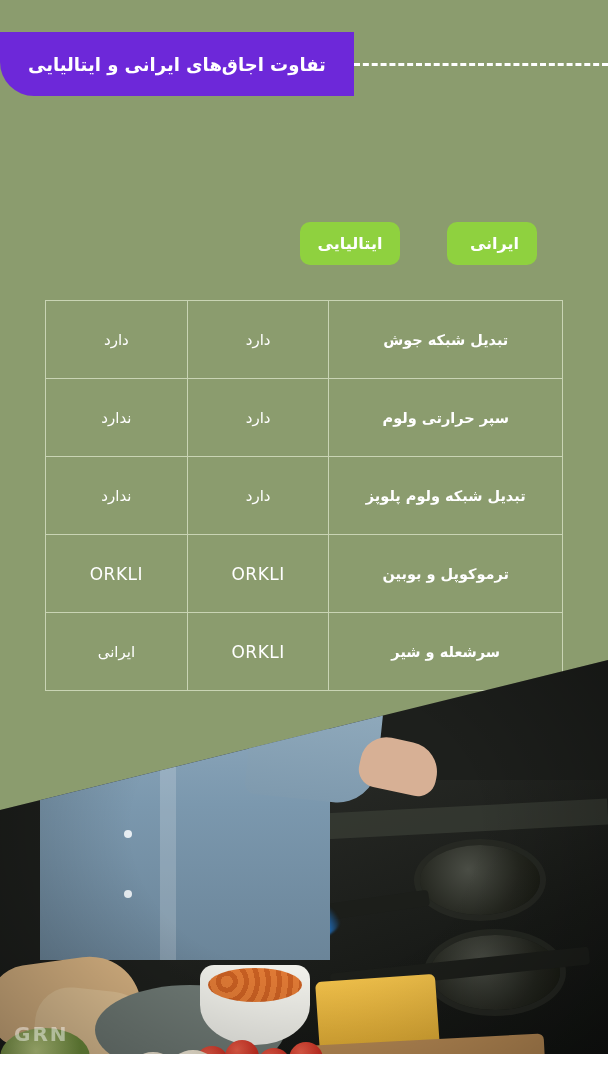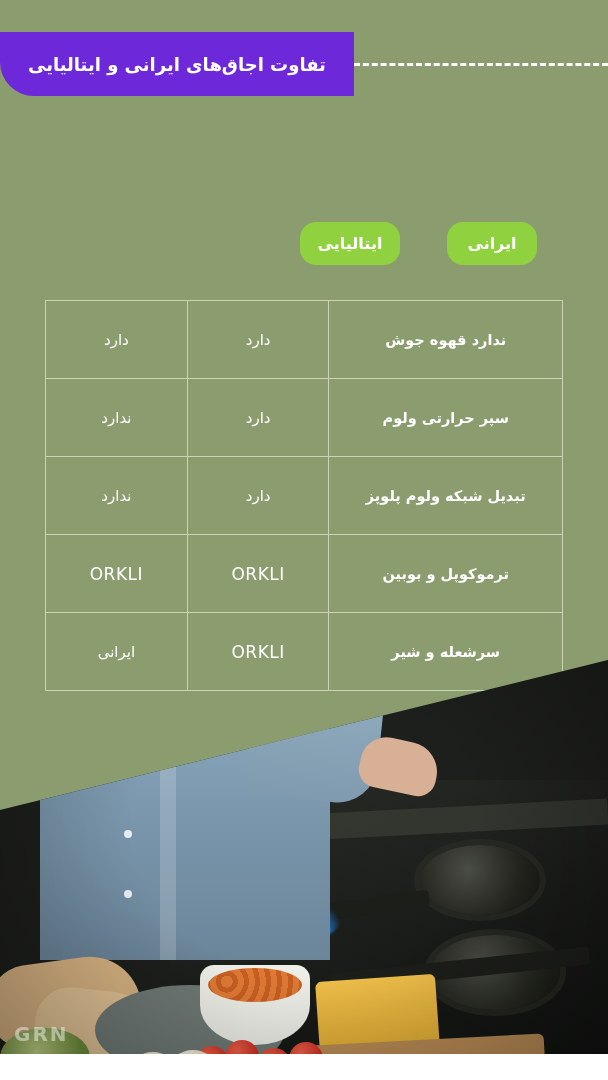--- a/index.html
+++ b/index.html
@@ -62,26 +62,26 @@
   }
   .col-head-cell {
     width: 142px;
     display: flex;
     justify-content: center;
   }
   .col-head-spacer { flex: 1; }
   .chip {
     background: #8fd13f;
     color: #ffffff;
-    border-radius: 16px;
+    border-radius: 10px;
     padding: 12px 18px;
     font-size: 16px;
     font-weight: bold;
     min-width: 90px;
-    text-align: center;
+    text-align: right;
     white-space: nowrap;
   }
 
   
   .cmp-table {
     position: absolute;
     top: 300px;
     right: 45px;
     width: 518px;
     border-collapse: collapse;
@@ -386,21 +386,21 @@
     <div class="chip">ایتالیایی</div>
   </div>
   <div class="col-head-cell">
     <div class="chip">ایرانی</div>
   </div>
 </div>
 
 <table class="cmp-table">
   <tbody>
     <tr>
-      <td class="label-cell">ندارد قهوه جوش</td>
+      <td class="label-cell">تبدیل شبکه جوش</td>
       <td class="val-cell">دارد</td>
       <td class="val-cell">دارد</td>
     </tr>
     <tr>
       <td class="label-cell">سپر حرارتی ولوم</td>
       <td class="val-cell">دارد</td>
       <td class="val-cell">ندارد</td>
     </tr>
     <tr>
       <td class="label-cell">تبدیل شبکه ولوم پلوپز</td>

